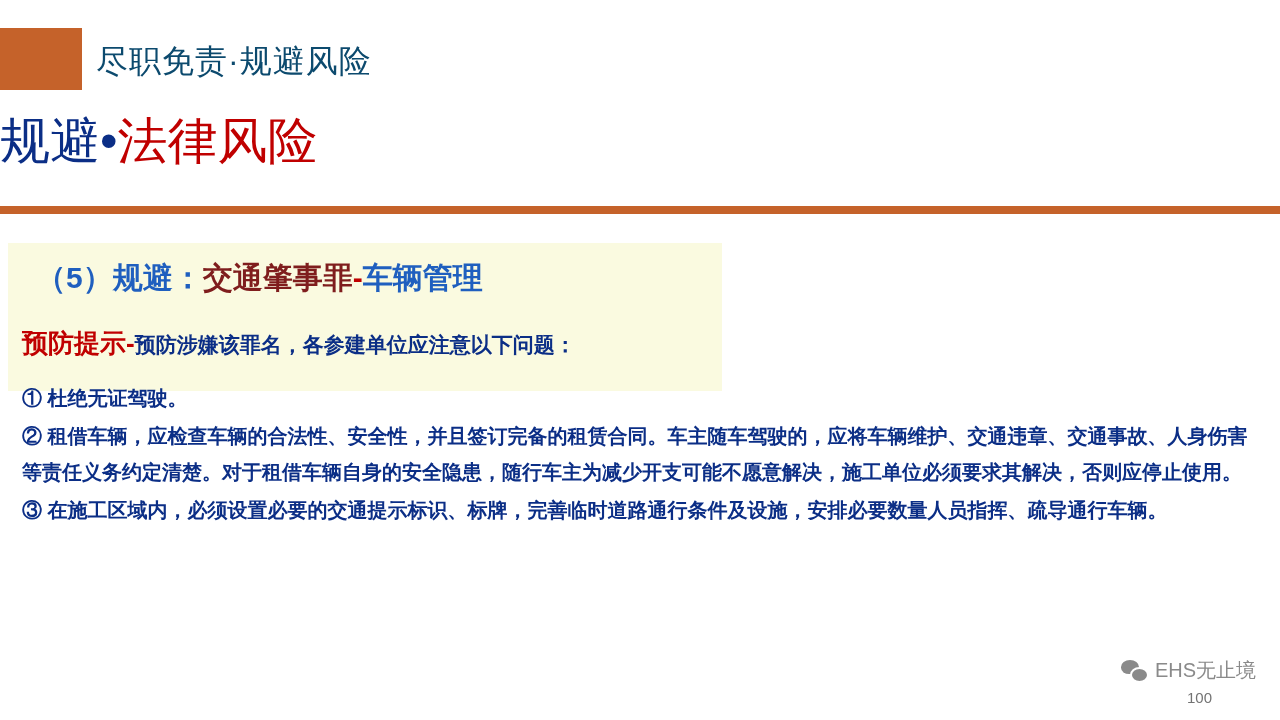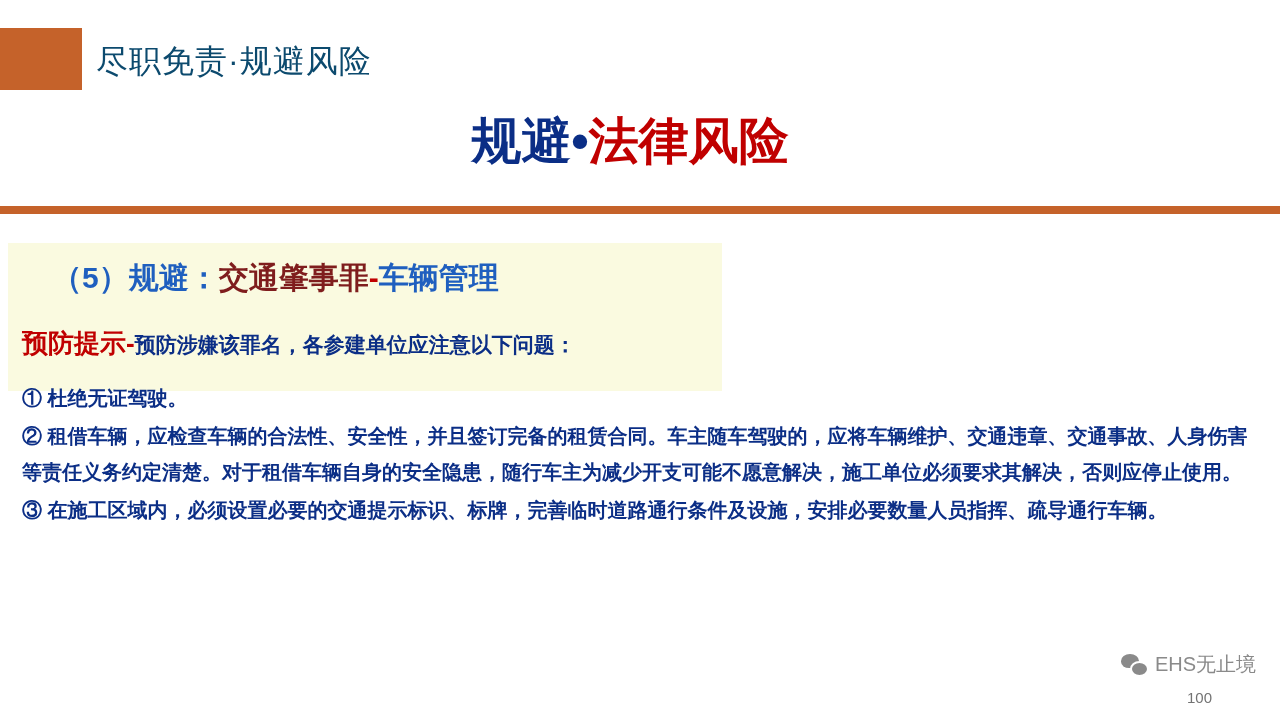--- a/index.html
+++ b/index.html
@@ -33,23 +33,22 @@
     letter-spacing: 1px;
     white-space: nowrap;
   }
 
   
   .main-title {
     position: absolute;
     left: 0;
     top: 108px;
     width: 1260px;
-    text-align: center;
     font-size: 50px;
-    font-weight: bold;
+    font-weight: normal;
     white-space: nowrap;
   }
   .mt-blue { color: #0b2e86; }
   .mt-red  { color: #c00000; }
 
   .divider {
     position: absolute;
     left: 0;
     top: 206px;
     width: 1280px;
@@ -68,21 +67,21 @@
   }
 
   .sec-heading {
     position: absolute;
     left: 36px;
     top: 258px;
     font-size: 30px;
     font-weight: bold;
     white-space: nowrap;
   }
-  .sec-heading .blue { color: #1f5fbf; margin-left: 16px; }
+  .sec-heading .blue { color: #1f5fbf; }
   .sec-heading .red  { color: #7f1d1d; }
   .sec-heading .dash { color: #c00000; }
   .sec-heading .blue2 { color: #1f5fbf; }
 
   .sub-heading {
     position: absolute;
     left: 22px;
     top: 326px;
     font-size: 21px;
     font-weight: bold;
@@ -103,21 +102,21 @@
     line-height: 36px;
   }
   .body-text p {
     margin: 0 0 2px 0;
   }
 
   
   .footer-logo {
     position: absolute;
     right: 24px;
-    bottom: 42px;
+    bottom: 36px;
     display: flex;
     align-items: center;
     gap: 8px;
     color: #8a8a8a;
     font-size: 20px;
     white-space: nowrap;
   }
   .wechat-icon {
     width: 26px;
     height: 22px;

